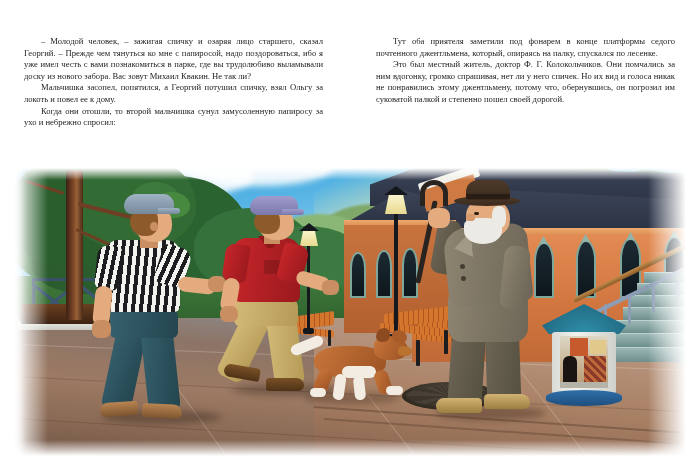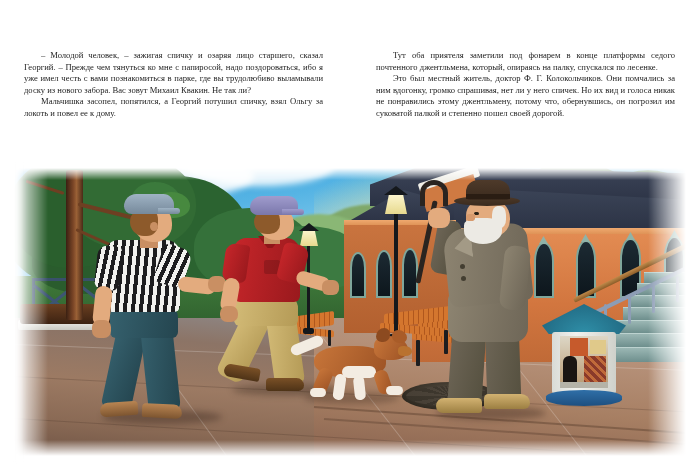--- a/index.html
+++ b/index.html
@@ -4,21 +4,21 @@
 <style>
   html,body{margin:0;padding:0;background:#fff;}
   body{
     width:700px;height:464px;overflow:hidden;position:relative;
     font-family:"Liberation Serif","DejaVu Serif",serif;
     background:#ffffff;
   }
   .page{position:absolute;inset:0;background:#fff;overflow:hidden;}
 
   
-  .text-layer{position:absolute;left:0;top:16px;width:700px;height:160px;z-index:40;}
+  .text-layer{position:absolute;left:0;top:2px;width:700px;height:160px;z-index:40;}
   .col{position:absolute;top:34px;color:#1b1b1b;font-size:8.6px;line-height:11.6px;
        text-align:justify;text-align-last:left;}
   .col-left{left:24px;width:299px;}
   .col-right{left:376px;width:299px;}
   .col p{margin:0;text-indent:17px;}
   .col p.noind{text-indent:7px;}
 
   
   .illo{
     position:absolute;left:14px;top:168px;width:672px;height:288px;
@@ -143,20 +143,21 @@
 </head>
 <body>
 
 <div class="page">
 
   <div class="text-layer">
 
     <div class="col col-left">
       <p>– Молодой человек, – зажигая спичку и озаряя лицо старшего, сказал Георгий. – Прежде чем тянуться ко мне с папиросой, надо поздороваться, ибо я уже имел честь с вами познакомиться в парке, где вы трудолюбиво выламывали доску из нового забора. Вас зовут Михаил Квакин. Не так ли?</p>
       <p>Мальчишка засопел, попятился, а Георгий потушил спичку, взял Ольгу за локоть и повел ее к дому.</p>
+      <p>Когда они отошли, то второй мальчишка сунул замусоленную папиросу за ухо и небрежно спросил:</p>
     </div>
 
     <div class="col col-right">
       <p>Тут оба приятеля заметили под фонарем в конце платформы седого почтенного джентльмена, который, опираясь на палку, спускался по лесенке.</p>
       <p>Это был местный житель, доктор Ф. Г. Колокольчиков. Они помчались за ним вдогонку, громко спрашивая, нет ли у него спичек. Но их вид и голоса никак не понравились этому джентльмену, потому что, обернувшись, он погрозил им суковатой палкой и степенно пошел своей дорогой.</p>
     </div>
 
   </div>
 
   <div class="illo">

